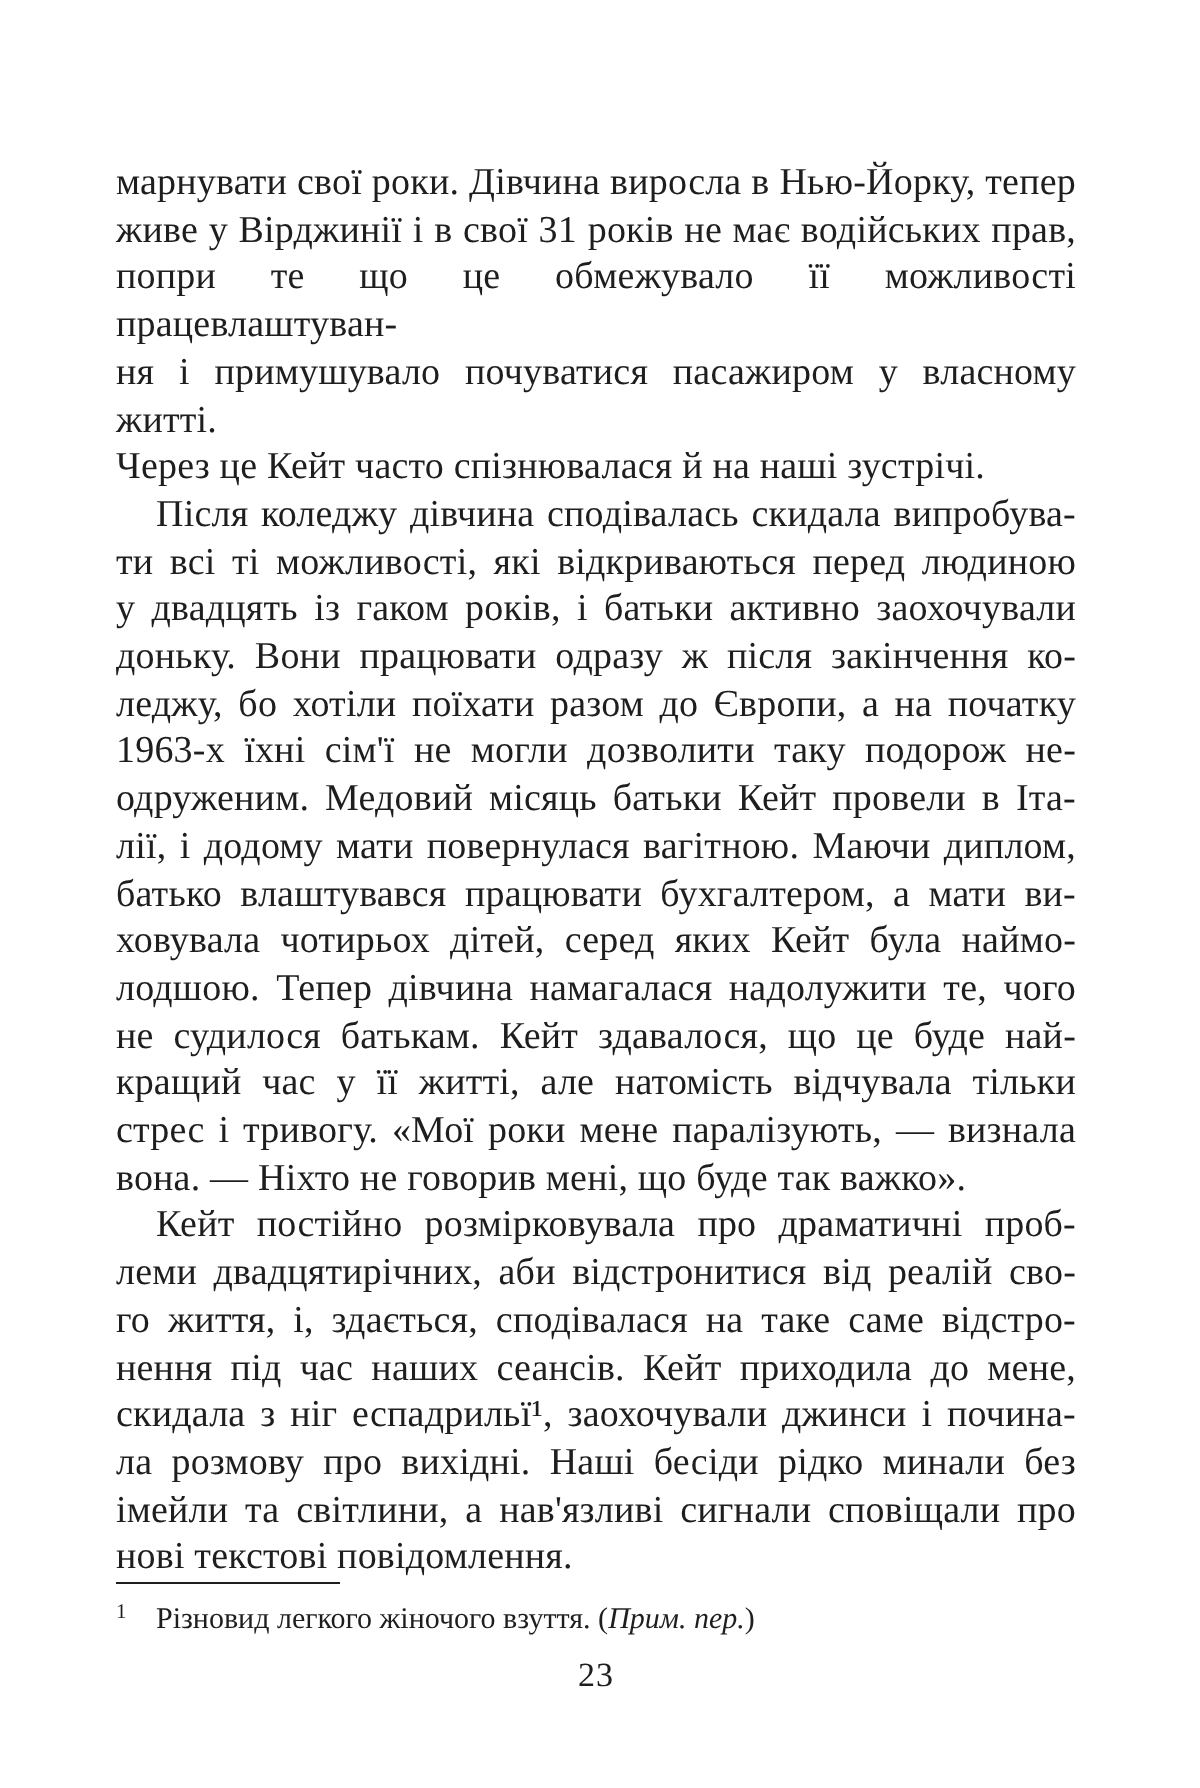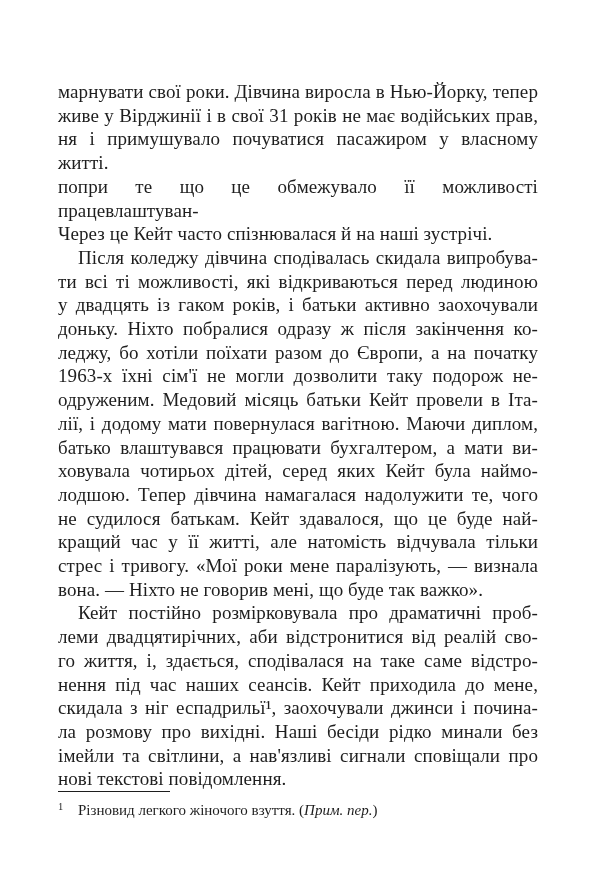--- a/index.html
+++ b/index.html
@@ -68,27 +68,27 @@
     letter-spacing: 0.5px;
   }
 </style>
 </head>
 <body>
 
 <div class="book-page">
   <div class="body-text" id="body-text">
       <div class="line">марнувати свої роки. Дівчина виросла в Нью-Йорку, тепер</div>
       <div class="line">живе у Вірджинії і в свої 31 років не має водійських прав,</div>
+      <div class="line">попри те що це обмежувало її можливості працевлаштуван-</div>
       <div class="line">ня і примушувало почуватися пасажиром у власному житті.</div>
-      <div class="line">попри те що це обмежувало її можливості працевлаштуван-</div>
       <div class="line last">Через це Кейт часто спізнювалася й на наші зустрічі.</div>
       <div class="line indent">Після коледжу дівчина сподівалась скидала випробува-</div>
       <div class="line">ти всі ті можливості, які відкриваються перед людиною</div>
       <div class="line">у двадцять із гаком років, і батьки активно заохочували</div>
-      <div class="line">доньку. Ніхто побралися одразу ж після закінчення ко-</div>
+      <div class="line">доньку. Вони працювати одразу ж після закінчення ко-</div>
       <div class="line">леджу, бо хотіли поїхати разом до Європи, а на початку</div>
       <div class="line">1963-х їхні сім'ї не могли дозволити таку подорож не-</div>
       <div class="line">одруженим. Медовий місяць батьки Кейт провели в Іта-</div>
       <div class="line">лії, і додому мати повернулася вагітною. Маючи диплом,</div>
       <div class="line">батько влаштувався працювати бухгалтером, а мати ви-</div>
       <div class="line">ховувала чотирьох дітей, серед яких Кейт була наймо-</div>
       <div class="line">лодшою. Тепер дівчина намагалася надолужити те, чого</div>
       <div class="line">не судилося батькам. Кейт здавалося, що це буде най-</div>
       <div class="line">кращий час у її житті, але натомість відчувала тільки</div>
       <div class="line">стрес і тривогу. «Мої роки мене паралізують, — визнала</div>
@@ -102,13 +102,14 @@
       <div class="line">імейли та світлини, а нав'язливі сигнали сповіщали про</div>
       <div class="line last">нові текстові повідомлення.</div>
     </div>
 
   <div class="footnote-sep"></div>
 
   <div class="footnote">
     <span class="fn-marker">1</span><span id="fn-text"><span>Різновид легкого жіночого взуття. (</span><i>Прим. пер.</i><span>)</span></span>
   </div>
 
+  <div class="page-number">23</div>
 </div>
 
 </body></html>

